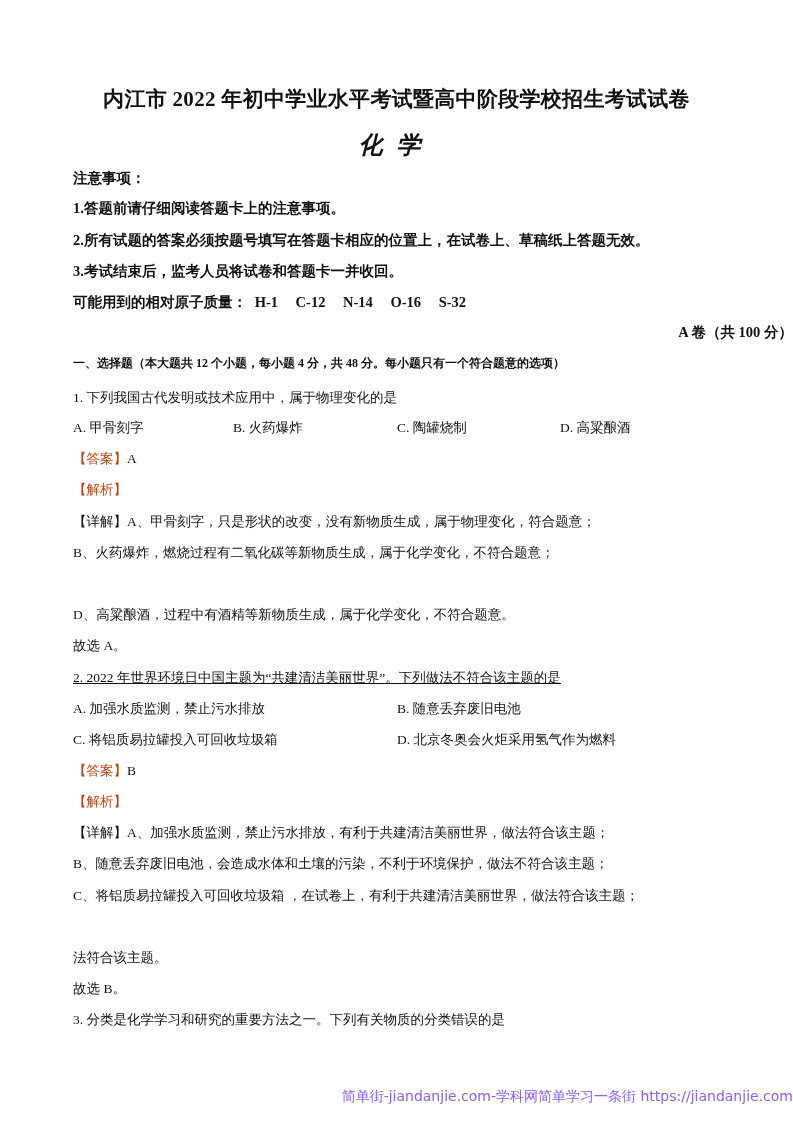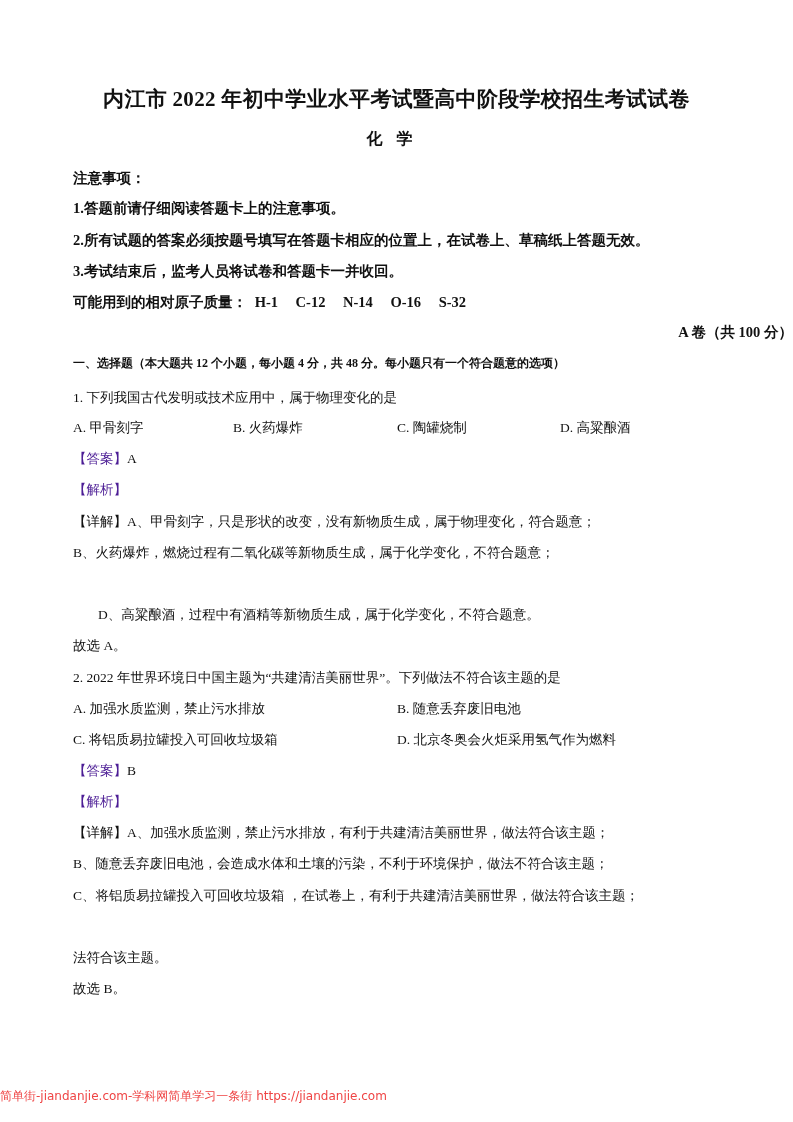--- a/index.html
+++ b/index.html
@@ -1,29 +1,29 @@
 <!DOCTYPE html>
 <html><head>
 <meta charset="utf-8">
 <style>
   html, body { margin: 0; padding: 0; background: #ffffff; }
   body { width: 793px; height: 1122px; position: relative; overflow: hidden;
          font-family: "Liberation Serif", "DejaVu Serif", serif; color: #111; }
   .page { position: absolute; left: 0; top: 17px; width: 793px; height: 1122px; }
   .title { position: absolute; left: 0; width: 793px; text-align: center; font-weight: bold; }
   .t1 { top: 68px; font-size: 21px; letter-spacing: 0.3px; }
-  .t2 { top: 112px; font-size: 16px; letter-spacing: 14px; }
+  .t2 { top: 112px; font-size: 24px; letter-spacing: 14px; font-style: italic; }
   .line { position: absolute; left: 73px; white-space: nowrap; }
   .b { font-weight: bold; font-size: 14.5px; }
   .n { font-size: 13.5px; }
   .center { left: 0; width: 793px; text-align: right; }
-  .tag { color: #4c1d95; }
+  .tag { color: #c2410c; }
   .opt { position: absolute; white-space: nowrap; font-size: 13.5px; }
-  .footer { position: absolute; top: 1071px; left: 0; width: 793px; text-align: left;
-            font-family: "DejaVu Sans", sans-serif; font-size: 12px; color: #ef4444; }
+  .footer { position: absolute; top: 1071px; left: 0; width: 793px; text-align: right;
+            font-family: "DejaVu Sans", sans-serif; font-size: 14px; color: #8b5cf6; }
   .mass span { margin-right: 14px; }
 </style>
 </head>
 <body>
 
 <div class="page">
 
   <div class="title t1">内江市 2022 年初中学业水平考试暨高中阶段学校招生考试试卷</div>
   <div class="title t2">化学</div>
 
@@ -50,36 +50,37 @@
   <div class="opt" style="top:402px; left:560px;">D. 高粱酿酒</div>
 
   <div class="line n" style="top:433px;">
     <span class="tag">【答案】</span><span>A</span>
   </div>
   <div class="line n tag" style="top:464px;">【解析】</div>
   <div class="line n" style="top:496px;">
     <span>【详解】</span><span>A、甲骨刻字，只是形状的改变，没有新物质生成，属于物理变化，符合题意；</span>
   </div>
   <div class="line n" style="top:527px;">B、火药爆炸，燃烧过程有二氧化碳等新物质生成，属于化学变化，不符合题意；</div>
-  <div class="line n" style="top:589px;margin-left:25px;">D、高粱酿酒，过程中有酒精等新物质生成，属于化学变化，不符合题意。</div>
+  <div class="line n" style="top:589px;">D、高粱酿酒，过程中有酒精等新物质生成，属于化学变化，不符合题意。</div>
   <div class="line n" style="top:620px;">故选 A。</div>
 
-  <div class="line n" style="top:652px;">2. 2022 年世界环境日中国主题为“共建清洁美丽世界”。下列做法不符合该主题的是</div>
+  <div class="line n" style="top:652px;text-decoration:underline;">2. 2022 年世界环境日中国主题为“共建清洁美丽世界”。下列做法不符合该主题的是</div>
   <div class="opt" style="top:683px; left:73px;">A. 加强水质监测，禁止污水排放</div>
   <div class="opt" style="top:683px; left:397px;">B. 随意丢弃废旧电池</div>
   <div class="opt" style="top:714px; left:73px;">C. 将铝质易拉罐投入可回收垃圾箱</div>
   <div class="opt" style="top:714px; left:397px;">D. 北京冬奥会火炬采用氢气作为燃料</div>
 
   <div class="line n" style="top:745px;">
     <span class="tag">【答案】</span><span>B</span>
   </div>
   <div class="line n tag" style="top:776px;">【解析】</div>
   <div class="line n" style="top:807px;">
     <span>【详解】</span><span>A、加强水质监测，禁止污水排放，有利于共建清洁美丽世界，做法符合该主题；</span>
   </div>
   <div class="line n" style="top:838px;">B、随意丢弃废旧电池，会造成水体和土壤的污染，不利于环境保护，做法不符合该主题；</div>
   <div class="line n" style="top:870px;">C、将铝质易拉罐投入可回收垃圾箱 ，在试卷上，有利于共建清洁美丽世界，做法符合该主题；</div>
   <div class="line n" style="top:932px;">法符合该主题。</div>
   <div class="line n" style="top:963px;">故选 B。</div>
 
+  <div class="line n" style="top:994px;">3. 分类是化学学习和研究的重要方法之一。下列有关物质的分类错误的是</div>
 
   <div class="footer">简单街-jiandanjie.com-学科网简单学习一条街 https://jiandanjie.com</div>
 </div>
 
 </body></html>

